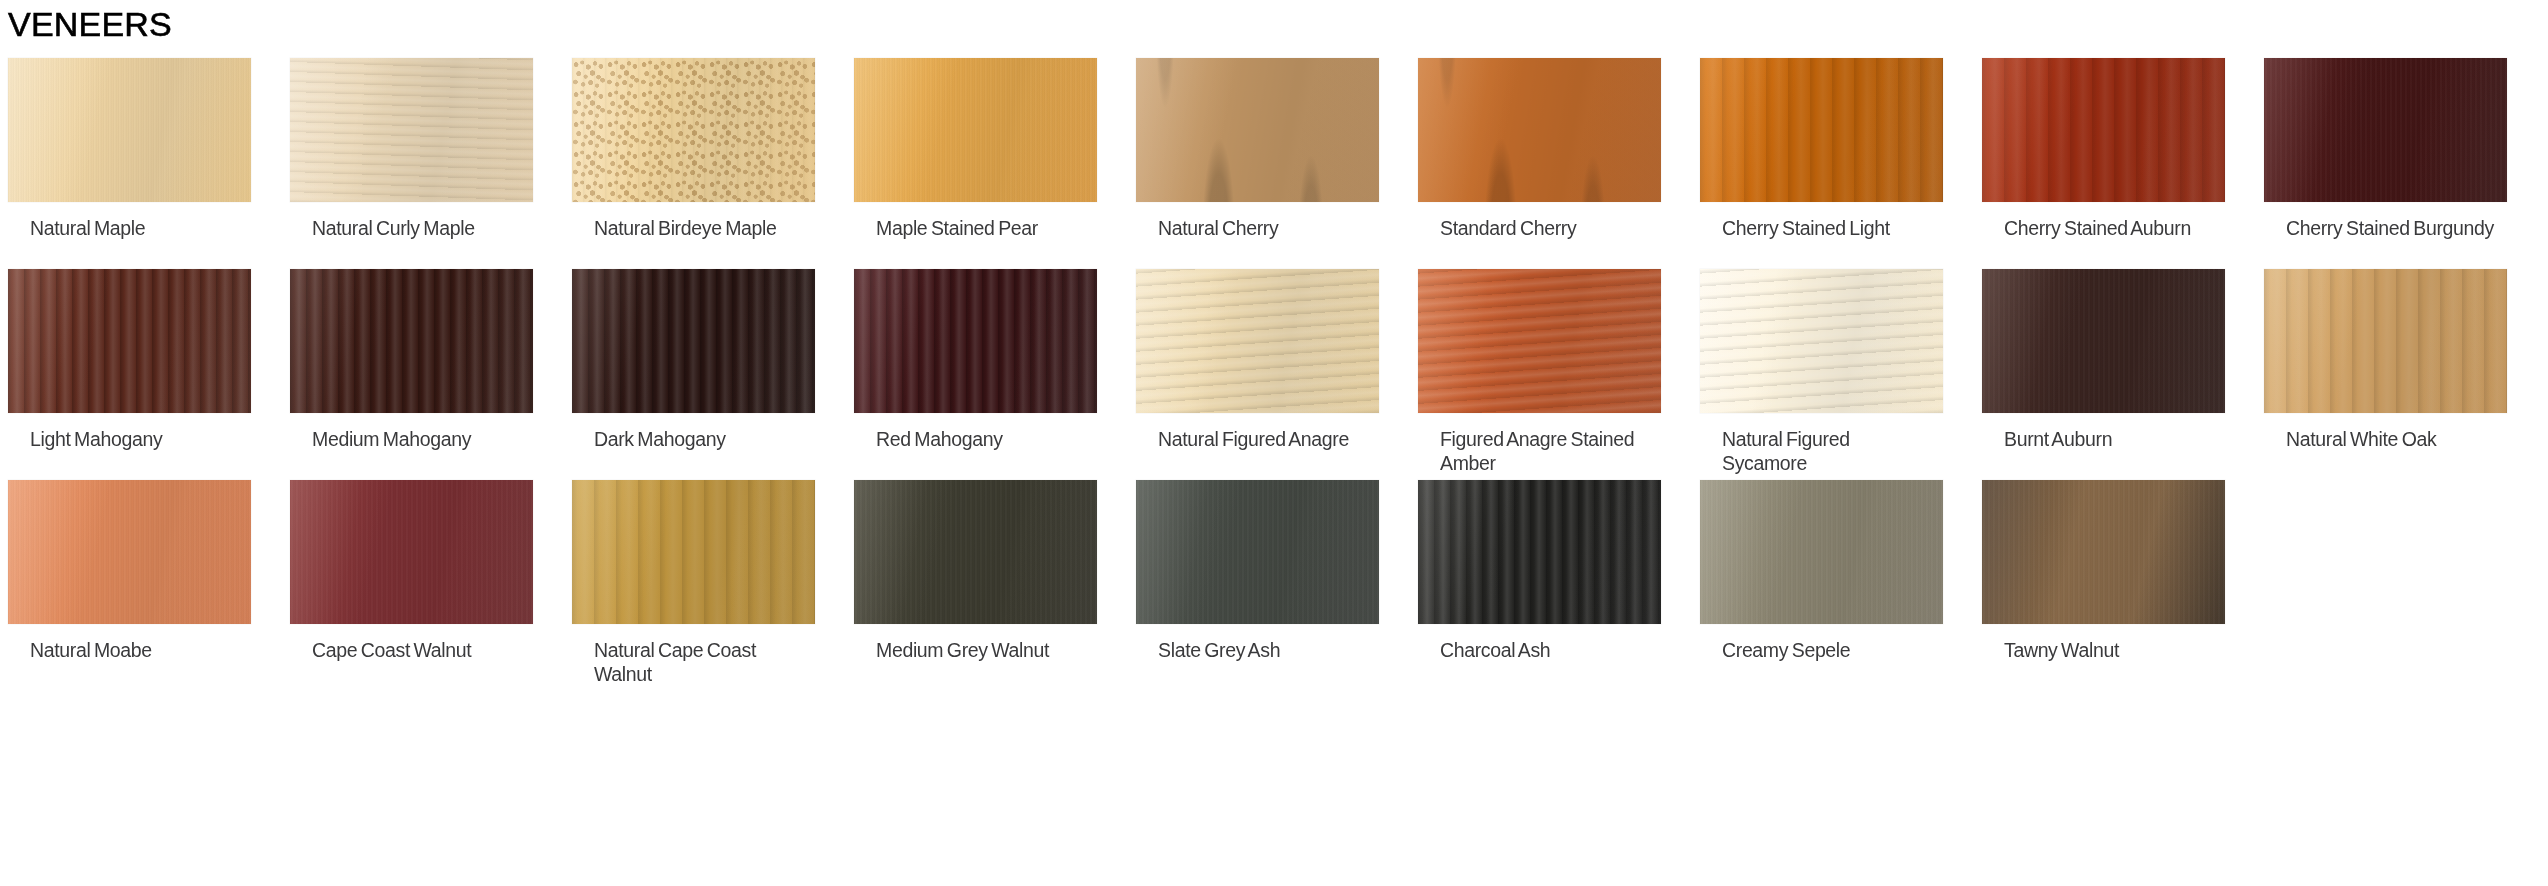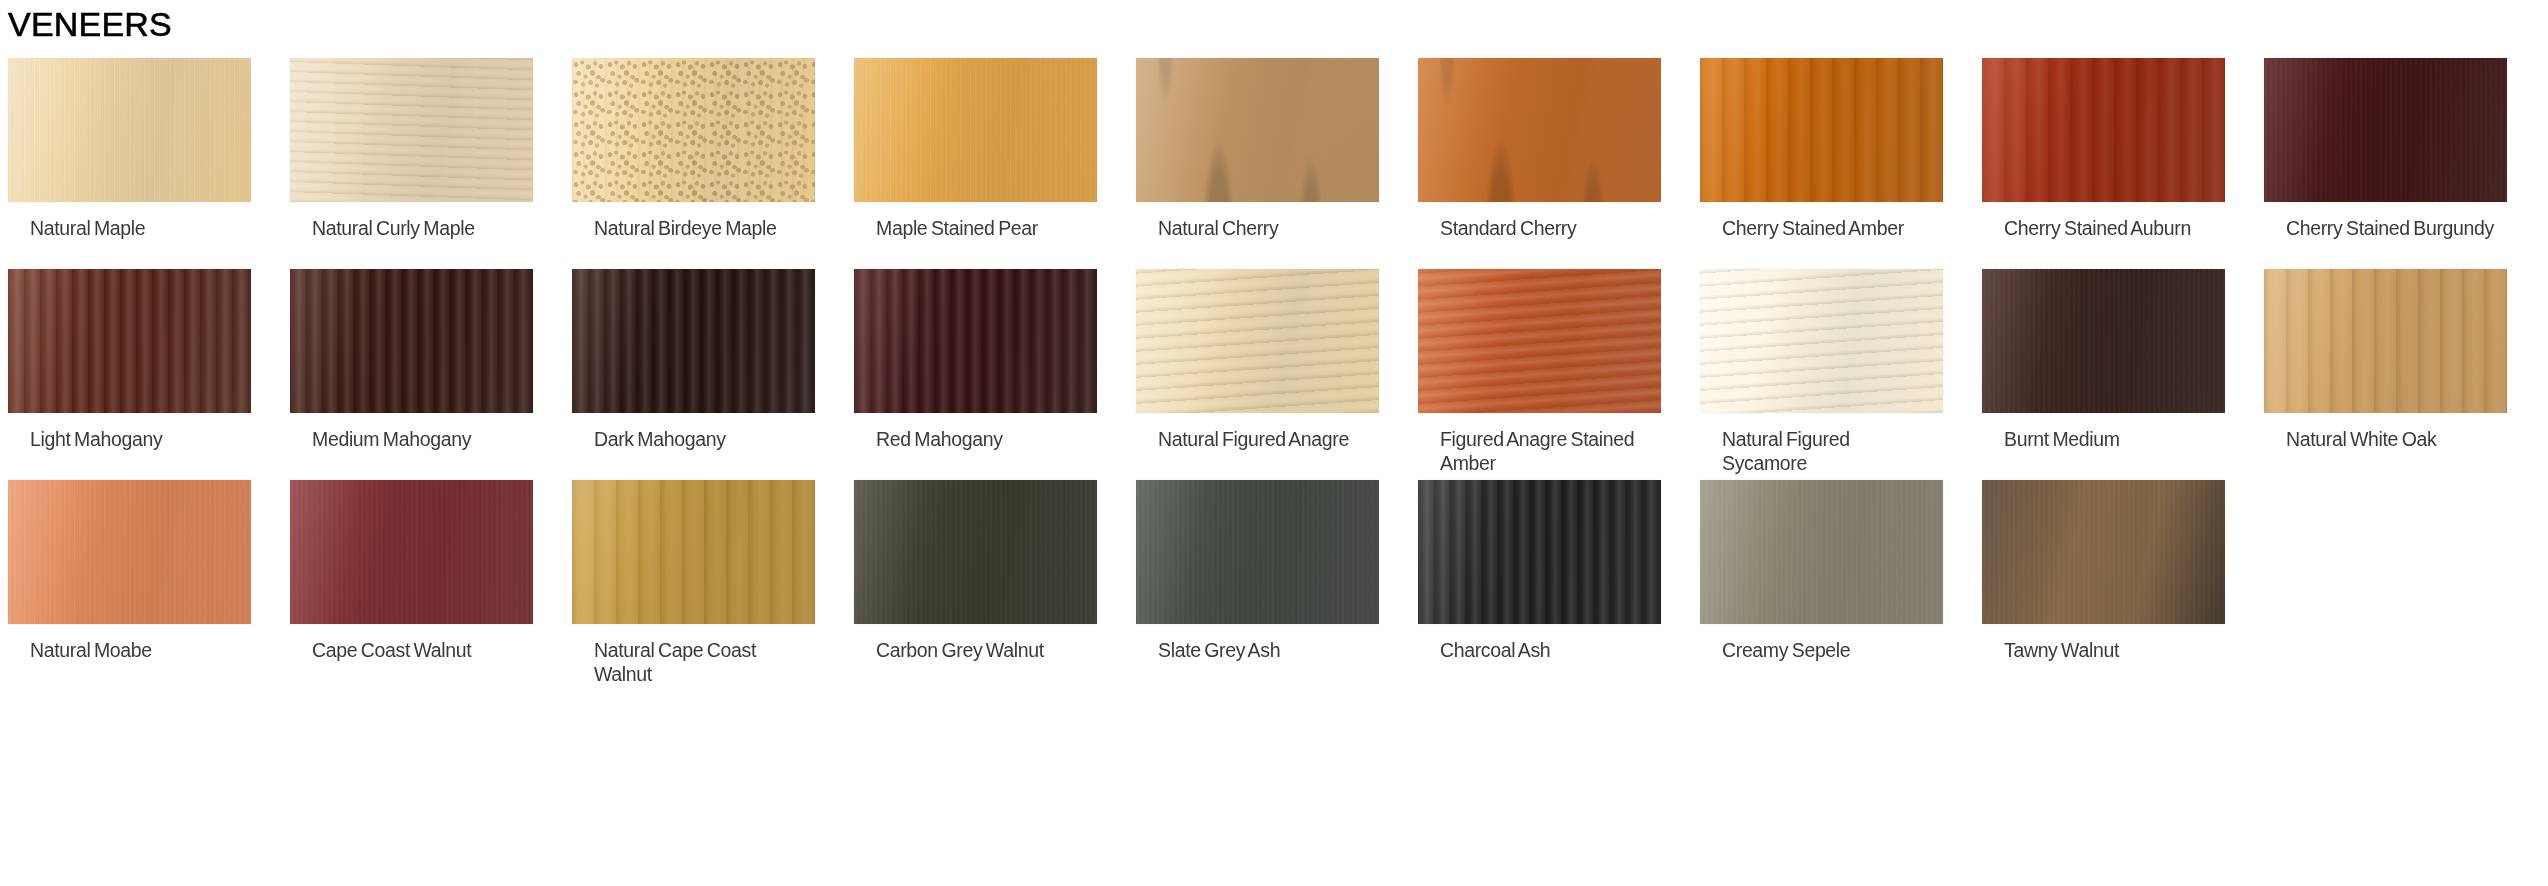--- a/index.html
+++ b/index.html
@@ -217,21 +217,21 @@
           <div class="grain cathedral"></div>
           <div class="grain shade"></div>
         </div>
         <div class="swatch-label">Standard Cherry</div>
       </div>
       <div class="swatch-cell">
         <div class="swatch-chip" style="background: linear-gradient(103deg, rgb(218, 122, 27) 0%, rgb(196, 101, 10) 38%, rgb(196, 101, 10) 66%, rgb(168, 84, 6) 100%);">
           <div class="grain v-wide"></div>
           <div class="grain shade"></div>
         </div>
-        <div class="swatch-label">Cherry Stained Amber</div>
+        <div class="swatch-label">Cherry Stained Light</div>
       </div>
       <div class="swatch-cell">
         <div class="swatch-chip" style="background: linear-gradient(103deg, rgb(177, 60, 29) 0%, rgb(155, 44, 18) 38%, rgb(155, 44, 18) 66%, rgb(133, 33, 11) 100%);">
           <div class="grain v-wide"></div>
           <div class="grain shade"></div>
         </div>
         <div class="swatch-label">Cherry Stained Auburn</div>
       </div>
       <div class="swatch-cell">
         <div class="swatch-chip" style="background: linear-gradient(103deg, rgb(90, 32, 32) 0%, rgb(69, 22, 22) 38%, rgb(69, 22, 22) 66%, rgb(51, 15, 15) 100%);">
@@ -287,21 +287,21 @@
           <div class="grain figure"></div>
           <div class="grain shade"></div>
         </div>
         <div class="swatch-label">Natural Figured Sycamore</div>
       </div>
       <div class="swatch-cell">
         <div class="swatch-chip" style="background: linear-gradient(103deg, rgb(76, 49, 43) 0%, rgb(58, 36, 32) 38%, rgb(58, 36, 32) 66%, rgb(42, 24, 21) 100%);">
           <div class="grain v-fine"></div>
           <div class="grain shade"></div>
         </div>
-        <div class="swatch-label">Burnt Medium</div>
+        <div class="swatch-label">Burnt Auburn</div>
       </div>
       <div class="swatch-cell">
         <div class="swatch-chip" style="background: linear-gradient(103deg, rgb(221, 181, 124) 0%, rgb(207, 160, 99) 38%, rgb(207, 160, 99) 66%, rgb(189, 140, 78) 100%);">
           <div class="grain v-wide"></div>
           <div class="grain shade"></div>
         </div>
         <div class="swatch-label">Natural White Oak</div>
       </div>
       <div class="swatch-cell">
         <div class="swatch-chip" style="background: linear-gradient(103deg, rgb(238, 157, 114) 0%, rgb(224, 136, 90) 38%, rgb(224, 136, 90) 66%, rgb(207, 116, 72) 100%);">
@@ -322,21 +322,21 @@
           <div class="grain v-wide"></div>
           <div class="grain shade"></div>
         </div>
         <div class="swatch-label">Natural Cape Coast Walnut</div>
       </div>
       <div class="swatch-cell">
         <div class="swatch-chip" style="background: linear-gradient(103deg, rgb(77, 75, 61) 0%, rgb(61, 60, 48) 38%, rgb(61, 60, 48) 66%, rgb(46, 45, 36) 100%);">
           <div class="grain v-fine"></div>
           <div class="grain shade"></div>
         </div>
-        <div class="swatch-label">Carbon Grey Walnut</div>
+        <div class="swatch-label">Medium Grey Walnut</div>
       </div>
       <div class="swatch-cell">
         <div class="swatch-chip" style="background: linear-gradient(103deg, rgb(85, 90, 83) 0%, rgb(69, 74, 68) 38%, rgb(69, 74, 68) 66%, rgb(54, 58, 54) 100%);">
           <div class="grain v-fine"></div>
           <div class="grain shade"></div>
         </div>
         <div class="swatch-label">Slate Grey Ash</div>
       </div>
       <div class="swatch-cell">
         <div class="swatch-chip" style="background: linear-gradient(103deg, rgb(50, 50, 47) 0%, rgb(35, 35, 33) 38%, rgb(35, 35, 33) 66%, rgb(21, 21, 20) 100%);">

